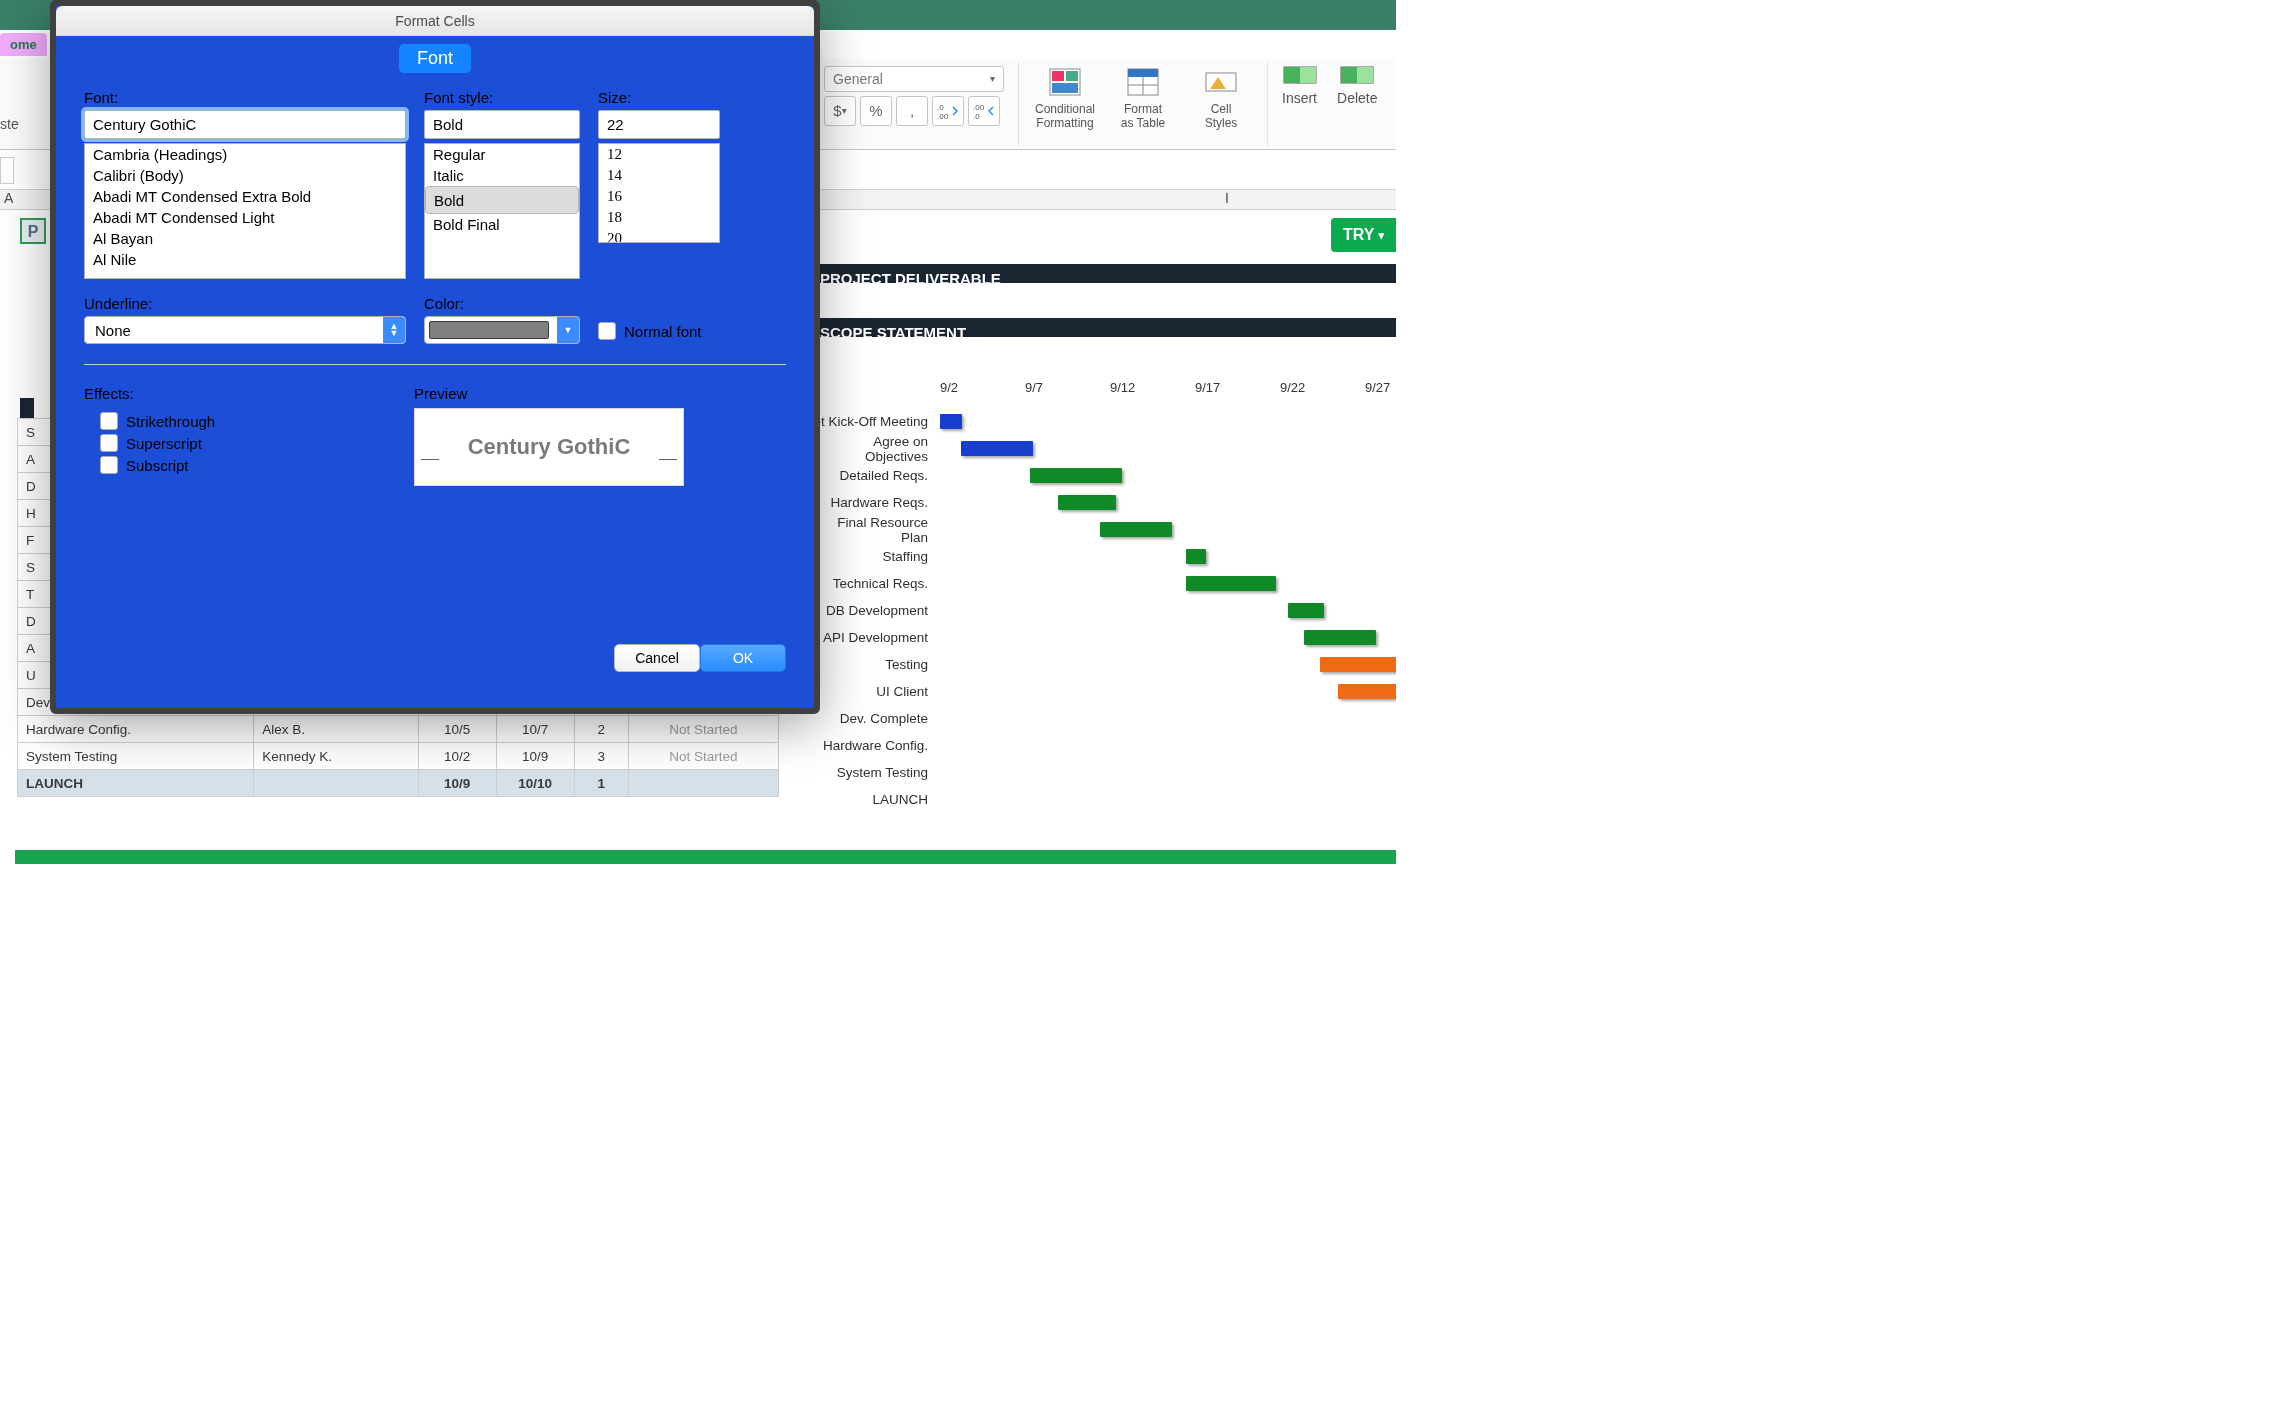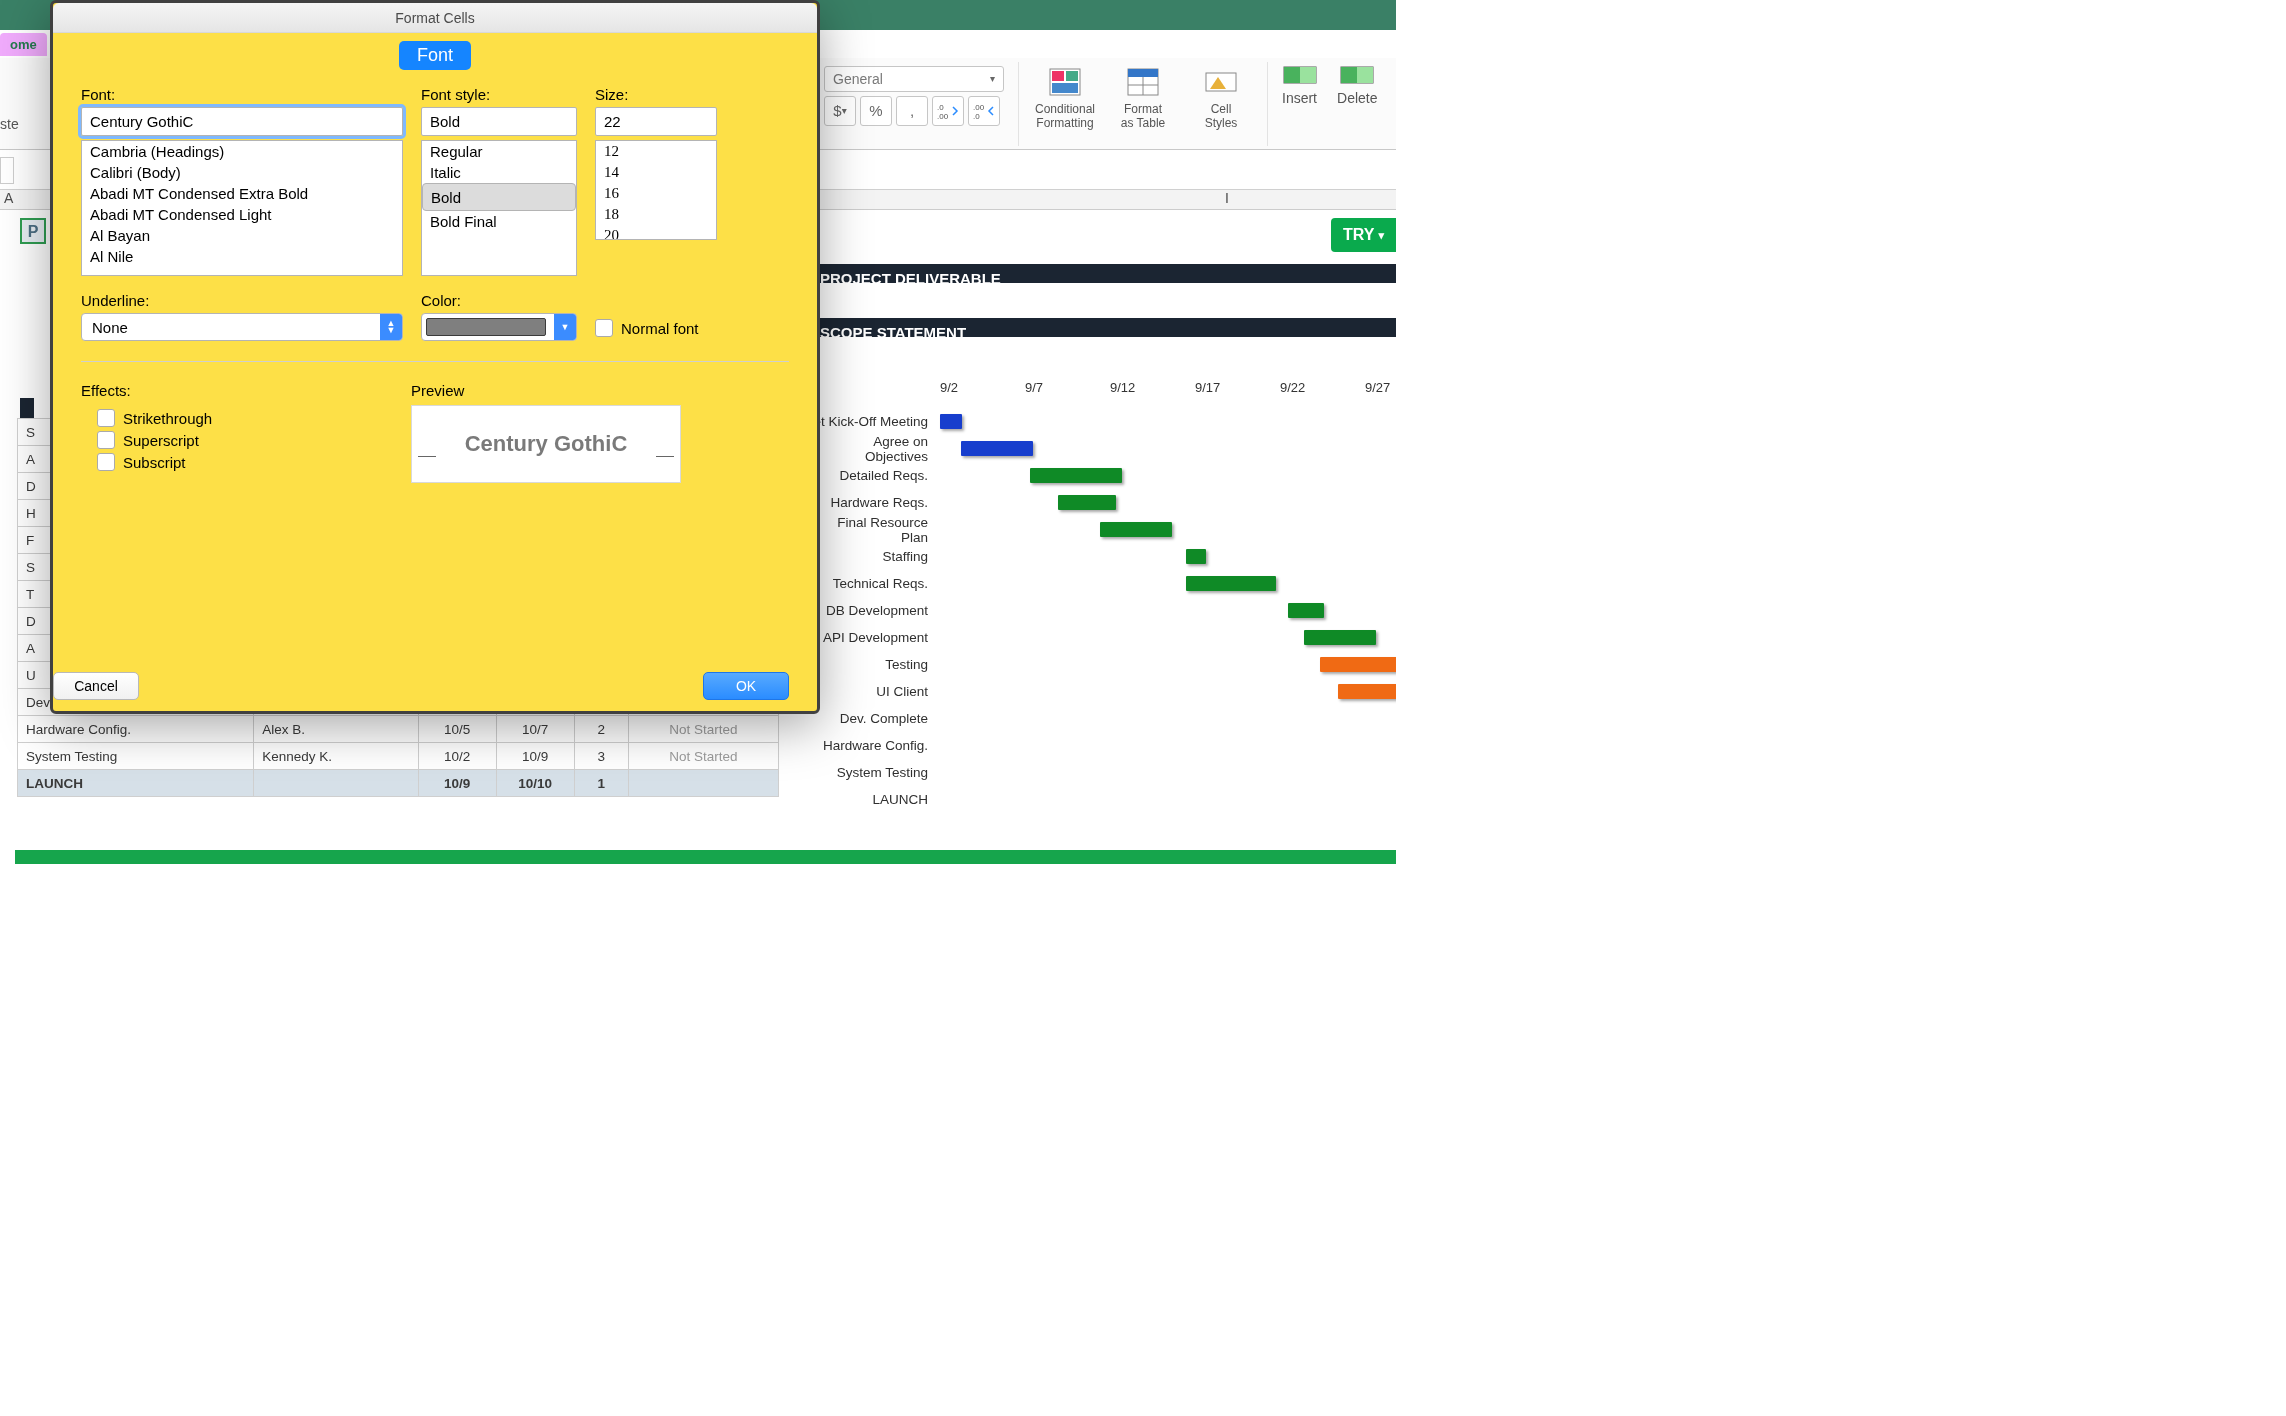--- a/index.html
+++ b/index.html
@@ -222,22 +222,22 @@
   .green-bottom-bar {
     position: absolute; left: 15px; right: 0; bottom: 0; height: 14px;
     background: #16a54c;
   }
 
   
   .modal {
     position: absolute;
     left: 50px; top: 0;
     width: 770px; height: 714px;
-    background: #fde047;
-    border: 3px solid #404040;
+    background: #1d4ed8;
+    border: 6px solid #404040;
     border-radius: 6px;
     box-shadow: 0 12px 50px rgba(0,0,0,.35);
     display: flex;
     flex-direction: column;
   }
   .modal-titlebar {
     height: 30px;
     text-align: center;
     line-height: 30px;
     color: #4b4b4b;
@@ -346,22 +346,22 @@
     position: relative;
     margin-top: 6px;
   }
   .preview-box::before, .preview-box::after {
     content:""; position:absolute; width:18px; height:1px; background:#666; top:50px;
   }
   .preview-box::before { left: 6px; }
   .preview-box::after  { right: 6px; }
 
   .modal-buttons {
-    display: flex; justify-content: space-between; gap: 14px;
-    padding: 0 28px 11px 0;
+    display: flex; justify-content: flex-end; gap: 0;
+    padding: 0 28px 36px 0;
   }
   .btn {
     min-width: 86px;
     padding: 5px 18px;
     border-radius: 5px;
     font-size: 14px;
     text-align: center;
     border: 1px solid #b9b9b9;
     background: linear-gradient(#ffffff,#f1f1f1);
   }

